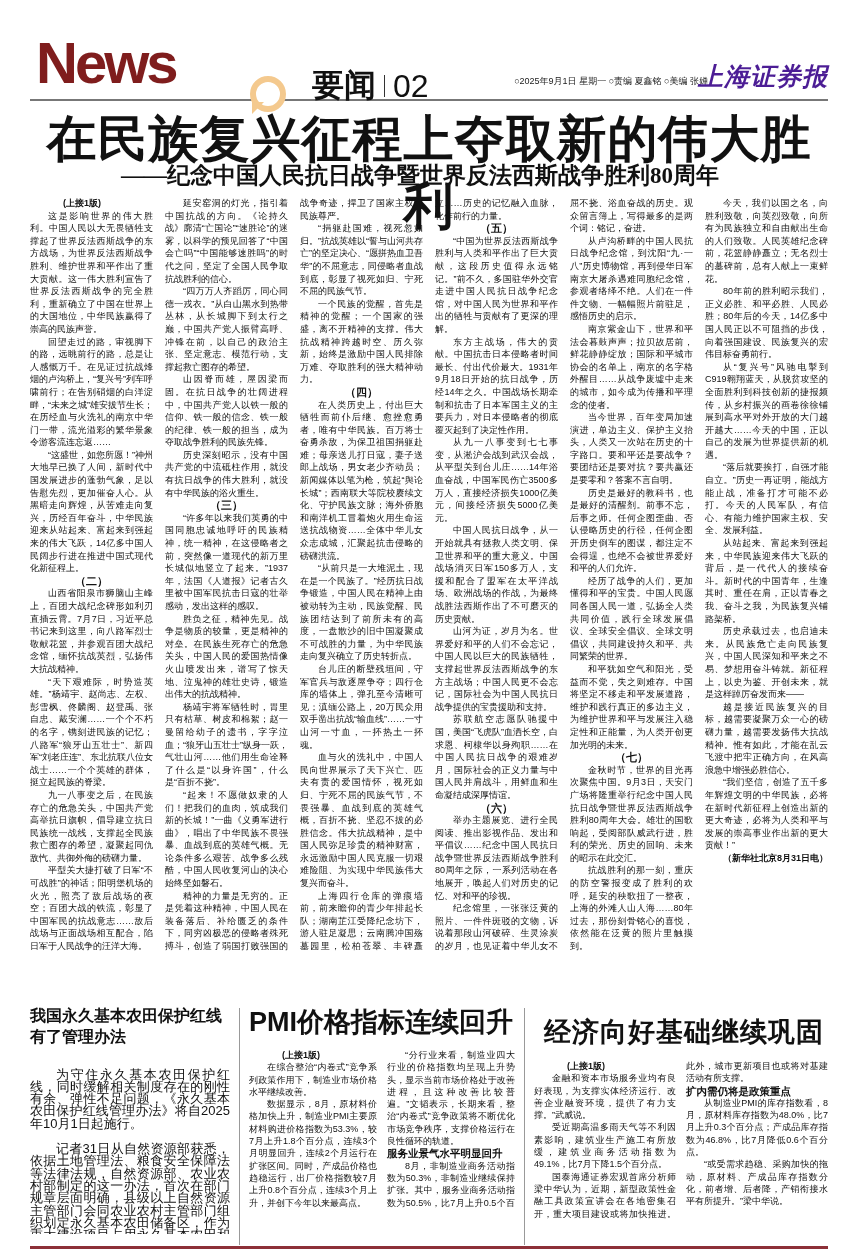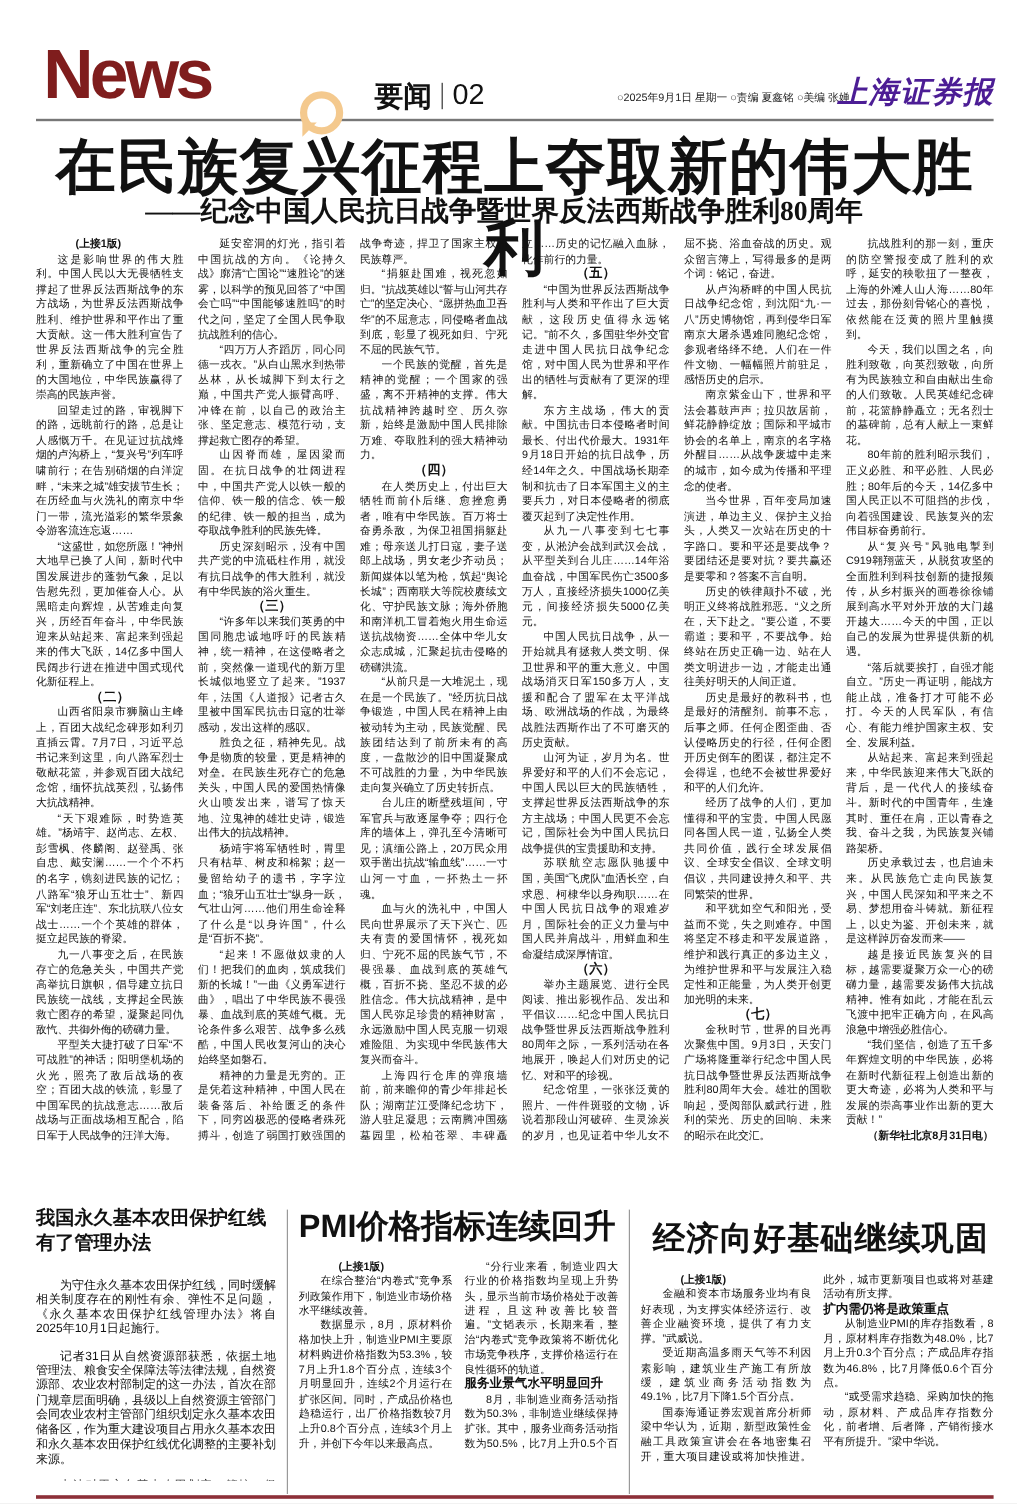--- a/index.html
+++ b/index.html
@@ -6,21 +6,21 @@
   #page{position:relative;width:858px;height:1253px;background:#ffffff;margin:0 auto;
         font-family:"Liberation Sans","DejaVu Sans",sans-serif;color:#111;overflow:hidden;}
   
   #header-rule{position:absolute;left:30px;right:30px;top:99px;border-top:2px solid #777;}
   #brand{position:absolute;left:36px;top:34px;font-size:58px;font-weight:800;
          color:#7f1d1d;letter-spacing:-3px;line-height:1;}
   #brand-bubble{position:absolute;left:250px;top:76px;width:24px;height:24px;
          border:6px solid #f4c98e;border-radius:50%;background:#fff;z-index:2;}
   #brand-bubble:after{content:"";position:absolute;left:-4px;top:20px;width:0;height:0;
          border-left:12px solid #f4c98e;border-bottom:12px solid transparent;}
-  #section-label{position:absolute;left:312px;top:64px;font-size:24px;font-weight:800;
+  #section-label{position:absolute;left:312px;top:64px;font-size:32px;font-weight:800;
          display:flex;align-items:center;gap:8px;}
   #section-label .pipe{display:inline-block;width:1px;height:22px;background:#333;}
   #section-label .pageno{font-weight:400;}
   #meta{position:absolute;right:150px;top:75px;font-size:9px;color:#222;white-space:nowrap;}
   #masthead{position:absolute;right:30px;top:60px;font-size:25px;font-weight:bold;
          font-style:italic;color:#4c1d95;font-family:"Liberation Serif","DejaVu Serif",serif;
          letter-spacing:1px;}
   
   #headline{position:absolute;left:30px;right:30px;top:106px;text-align:center;
          font-size:50px;font-weight:900;letter-spacing:1px;
@@ -36,21 +36,21 @@
   p.para-cont{font-weight:800;padding-left:33px;}
   p.para-sec{text-align:center;font-weight:800;font-size:11px;margin:9px 0;text-indent:0;}
   p.para-end{text-align:right;font-weight:700;margin-top:3px;}
   p.para-sub{font-weight:800;font-size:10.5px;margin:6px 0 4px;text-indent:0;}
   
   .vdivider{position:absolute;top:1008px;height:237px;border-left:1px solid #999;}
   #vdiv1{left:239px;} #vdiv2{left:524px;}
   #farmland{position:absolute;left:30px;top:1006px;width:200px;}
   #farmland h3{margin:0;font-size:16px;line-height:1.3;font-weight:800;}
   #farmland .art-body{margin-top:8px;height:178px;overflow:hidden;
-         font-size:10px;line-height:12.3px;text-align:justify;}
+         font-size:13px;line-height:12.3px;text-align:justify;}
   #pmi{position:absolute;left:249px;top:1004px;width:266px;}
   #pmi h2{margin:0;font-size:27px;font-weight:900;letter-spacing:0;white-space:nowrap;}
   #economy{position:absolute;left:534px;top:1004px;width:294px;}
   #economy h2{margin:10px;font-size:27px;font-weight:900;letter-spacing:1px;white-space:nowrap;}
   .two-cols{margin-top:9px;column-count:2;column-gap:10px;height:170px;overflow:hidden;
          font-size:9px;line-height:12.3px;text-align:justify;}
   .two-cols p{margin:0;}
   #footer-rule{position:absolute;left:30px;right:30px;top:1246px;border-top:3px solid #8d3038;}
 </style>
 </head>
@@ -105,21 +105,20 @@
       <p class="para-p">从九一八事变到七七事变，从淞沪会战到武汉会战，从平型关到台儿庄……14年浴血奋战，中国军民伤亡3500多万人，直接经济损失1000亿美元，间接经济损失5000亿美元。</p>
       <p class="para-p">中国人民抗日战争，从一开始就具有拯救人类文明、保卫世界和平的重大意义。中国战场消灭日军150多万人，支援和配合了盟军在太平洋战场、欧洲战场的作战，为最终战胜法西斯作出了不可磨灭的历史贡献。</p>
       <p class="para-p">山河为证，岁月为名。世界爱好和平的人们不会忘记，中国人民以巨大的民族牺牲，支撑起世界反法西斯战争的东方主战场；中国人民更不会忘记，国际社会为中国人民抗日战争提供的宝贵援助和支持。</p>
       <p class="para-p">苏联航空志愿队驰援中国，美国“飞虎队”血洒长空，白求恩、柯棣华以身殉职……在中国人民抗日战争的艰难岁月，国际社会的正义力量与中国人民并肩战斗，用鲜血和生命凝结成深厚情谊。</p>
       <p class="para-sec">（六）</p>
       <p class="para-p">举办主题展览、进行全民阅读、推出影视作品、发出和平倡议……纪念中国人民抗日战争暨世界反法西斯战争胜利80周年之际，一系列活动在各地展开，唤起人们对历史的记忆、对和平的珍视。</p>
       <p class="para-p">纪念馆里，一张张泛黄的照片、一件件斑驳的文物，诉说着那段山河破碎、生灵涂炭的岁月，也见证着中华儿女不屈不挠、浴血奋战的历史。观众留言簿上，写得最多的是两个词：铭记，奋进。</p>
       <p class="para-p">从卢沟桥畔的中国人民抗日战争纪念馆，到沈阳“九·一八”历史博物馆，再到侵华日军南京大屠杀遇难同胞纪念馆，参观者络绎不绝。人们在一件件文物、一幅幅照片前驻足，感悟历史的启示。</p>
       <p class="para-p">南京紫金山下，世界和平法会暮鼓声声；拉贝故居前，鲜花静静绽放；国际和平城市协会的名单上，南京的名字格外醒目……从战争废墟中走来的城市，如今成为传播和平理念的使者。</p>
       <p class="para-p">当今世界，百年变局加速演进，单边主义、保护主义抬头，人类又一次站在历史的十字路口。要和平还是要战争？要团结还是要对抗？要共赢还是要零和？答案不言自明。</p>
-      <p class="para-p">历史的铁律颠扑不破，光明正义终将战胜邪恶。“义之所在，天下赴之。”要公道，不要霸道；要和平，不要战争。始终站在历史正确一边、站在人类文明进步一边，才能走出通往美好明天的人间正道。</p>
       <p class="para-p">历史是最好的教科书，也是最好的清醒剂。前事不忘，后事之师。任何企图歪曲、否认侵略历史的行径，任何企图开历史倒车的图谋，都注定不会得逞，也绝不会被世界爱好和平的人们允许。</p>
       <p class="para-p">经历了战争的人们，更加懂得和平的宝贵。中国人民愿同各国人民一道，弘扬全人类共同价值，践行全球发展倡议、全球安全倡议、全球文明倡议，共同建设持久和平、共同繁荣的世界。</p>
       <p class="para-p">和平犹如空气和阳光，受益而不觉，失之则难存。中国将坚定不移走和平发展道路，维护和践行真正的多边主义，为维护世界和平与发展注入稳定性和正能量，为人类开创更加光明的未来。</p>
       <p class="para-sec">（七）</p>
       <p class="para-p">金秋时节，世界的目光再次聚焦中国。9月3日，天安门广场将隆重举行纪念中国人民抗日战争暨世界反法西斯战争胜利80周年大会。雄壮的国歌响起，受阅部队威武行进，胜利的荣光、历史的回响、未来的昭示在此交汇。</p>
       <p class="para-p">抗战胜利的那一刻，重庆的防空警报变成了胜利的欢呼，延安的秧歌扭了一整夜，上海的外滩人山人海……80年过去，那份刻骨铭心的喜悦，依然能在泛黄的照片里触摸到。</p>
       <p class="para-p">今天，我们以国之名，向胜利致敬，向英烈致敬，向所有为民族独立和自由献出生命的人们致敬。人民英雄纪念碑前，花篮静静矗立；无名烈士的墓碑前，总有人献上一束鲜花。</p>
       <p class="para-p">80年前的胜利昭示我们，正义必胜、和平必胜、人民必胜；80年后的今天，14亿多中国人民正以不可阻挡的步伐，向着强国建设、民族复兴的宏伟目标奋勇前行。</p>
       <p class="para-p">从“复兴号”风驰电掣到C919翱翔蓝天，从脱贫攻坚的全面胜利到科技创新的捷报频传，从乡村振兴的画卷徐徐铺展到高水平对外开放的大门越开越大……今天的中国，正以自己的发展为世界提供新的机遇。</p>
       <p class="para-p">“落后就要挨打，自强才能自立。”历史一再证明，能战方能止战，准备打才可能不必打。今天的人民军队，有信心、有能力维护国家主权、安全、发展利益。</p>

